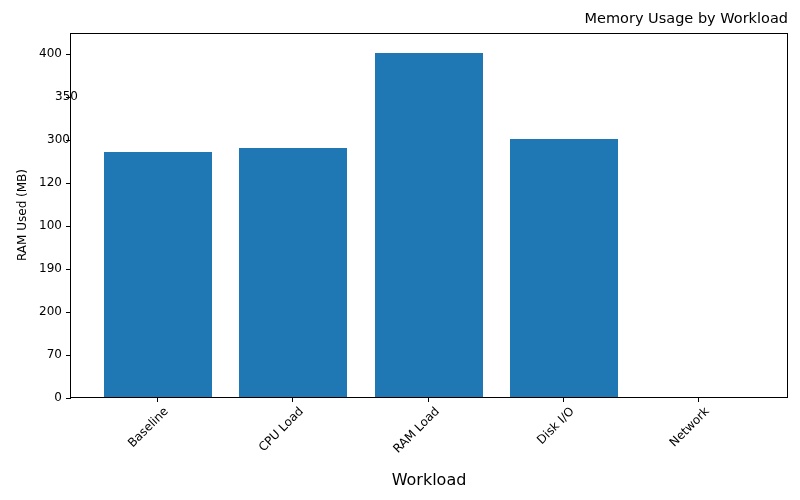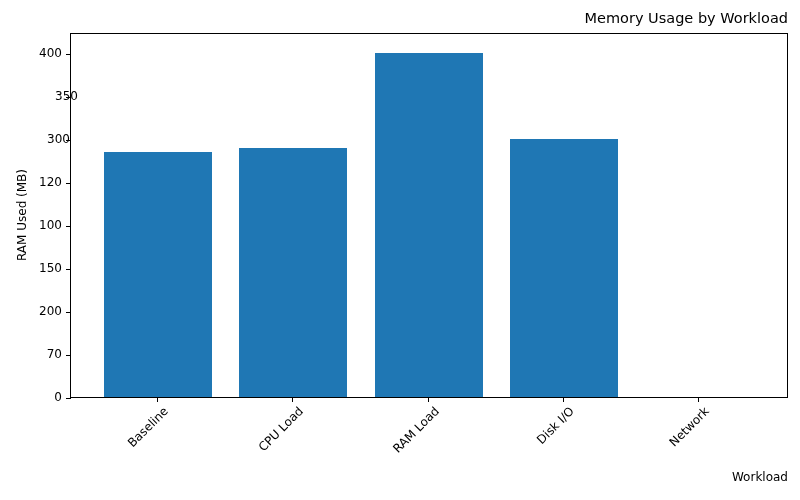--- a/index.html
+++ b/index.html
@@ -4,21 +4,21 @@
 <style>
   html,body{margin:0;padding:0;background:#fff;}
   body{width:800px;height:500px;position:relative;font-family:"DejaVu Sans",sans-serif;color:#000;overflow:hidden;}
   .title{position:absolute;left:70px;width:718px;top:10px;text-align:right;font-size:14.5px;}
   .axes{position:absolute;left:70px;top:33px;width:718px;height:365px;border:1px solid #000;box-sizing:border-box;}
   .bar{position:absolute;background:#1f77b4;bottom:0;}
   .ytick{position:absolute;left:-5px;width:5px;height:1px;background:#000;}
   .ylab{position:absolute;right:724px;font-size:12px;text-align:right;width:40px;transform:translateY(-50%);}
   .xtick{position:absolute;bottom:-5px;width:1px;height:5px;background:#000;}
   .xlab{position:absolute;font-size:12px;white-space:nowrap;transform-origin:right top;transform:translateX(-100%) rotate(-45deg);}
-  .xaxis-label{position:absolute;left:70px;width:718px;top:470px;text-align:right;font-size:12px;}
+  .xaxis-label{position:absolute;left:70px;width:718px;top:470px;text-align:center;font-size:16px;}
   .yaxis-label{position:absolute;left:22px;top:215px;font-size:12px;transform:translate(-50%,-50%) rotate(-90deg);white-space:nowrap;}
 </style>
 </head>
 <body>
 
 <div class="title">Memory Usage by Workload</div>
 <div class="axes" id="axes">
     <div class="bar" style="left: 33px; width: 108px; height: 245.1px;"></div>
     <div class="xtick" style="left: 86px;"></div>
     <div class="bar" style="left: 168px; width: 108px; height: 249.4px;"></div>
@@ -43,19 +43,19 @@
 <div class="yaxis-label">RAM Used (MB)</div>
 <div id="labels">
     <div class="xlab" style="left: 161px; top: 404px;">Baseline</div>
     <div class="xlab" style="left: 296px; top: 404px;">CPU Load</div>
     <div class="xlab" style="left: 432px; top: 404px;">RAM Load</div>
     <div class="xlab" style="left: 567px; top: 404px;">Disk I/O</div>
     <div class="xlab" style="left: 702px; top: 404px;">Network</div>
     <div class="ylab" style="left: 22px; top: 397px;">0</div>
     <div class="ylab" style="left: 22px; top: 354px;">70</div>
     <div class="ylab" style="left: 22px; top: 311px;">200</div>
-    <div class="ylab" style="left: 22px; top: 268px;">150</div>
+    <div class="ylab" style="left: 22px; top: 268px;">190</div>
     <div class="ylab" style="left: 22px; top: 225px;">100</div>
     <div class="ylab" style="left: 22px; top: 182px;">120</div>
     <div class="ylab" style="left: 30px; top: 139px;">300</div>
     <div class="ylab" style="left: 38px; top: 96px;">350</div>
     <div class="ylab" style="left: 22px; top: 53px;">400</div>
   </div>
 
 </body></html>

